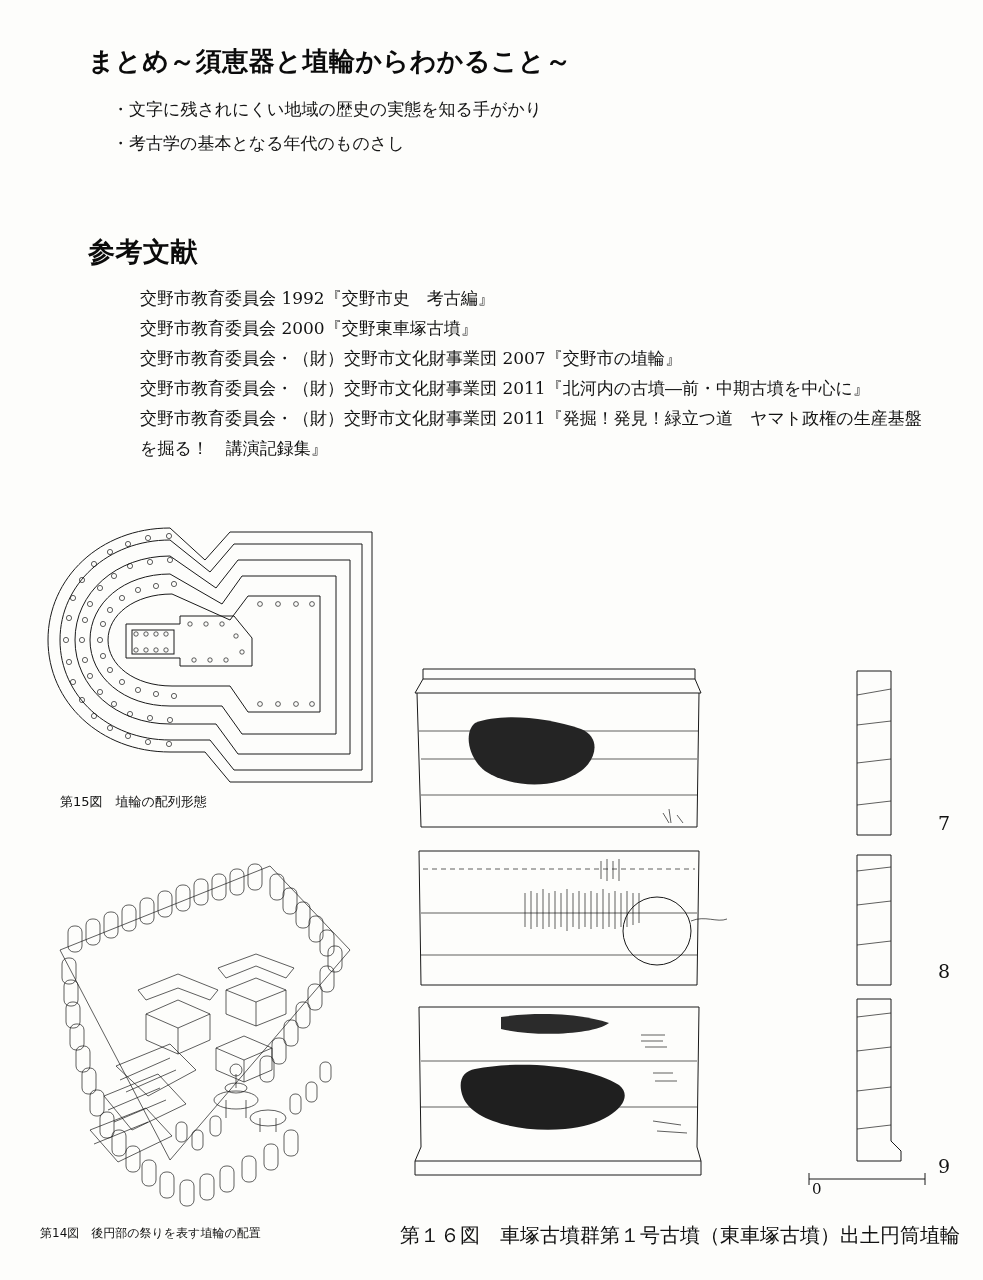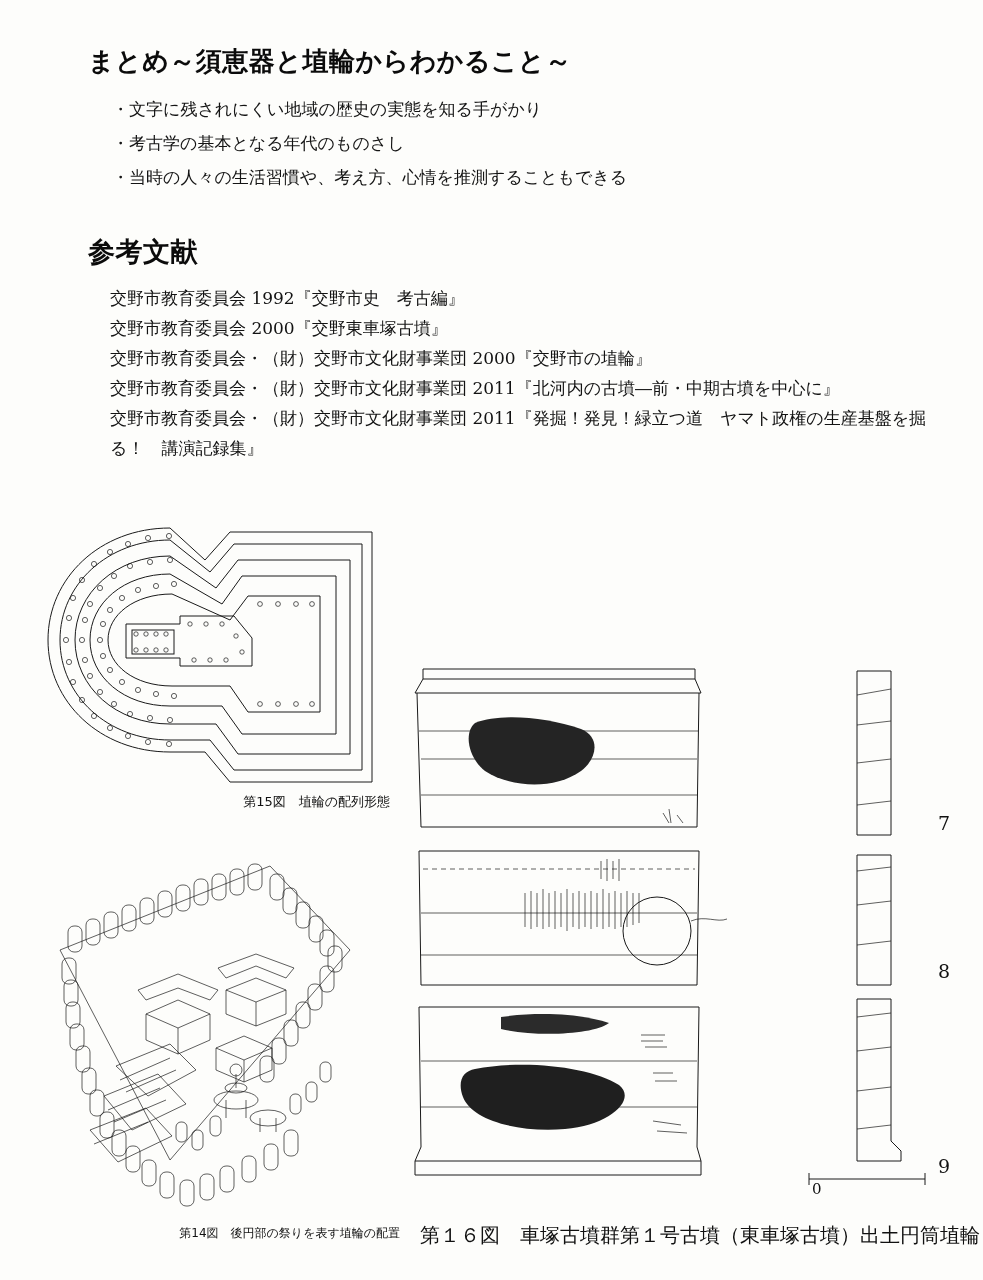--- a/index.html
+++ b/index.html
@@ -60,35 +60,36 @@
     position: absolute;
     left: 110px;
     top: 283px;
     width: 820px;
   }
   .ref-item {
     font-family: "DejaVu Serif", serif;
     font-size: 17px;
     line-height: 30px;
     color: #121212;
+    margin-left: 30px;
   }
   .ref-item.wrap {
     line-height: 30px;
     white-space: normal;
   }
 
   
   .figure {
     position: absolute;
   }
   .fig-caption {
     position: absolute;
     font-family: "DejaVu Sans", sans-serif;
     color: #111;
-    text-align: right;
+    text-align: left;
     white-space: nowrap;
   }
 
   #fig15 { left: 20px; top: 520px; width: 400px; height: 270px; }
   #fig15-caption { left: 60px; top: 793px; width: 330px; font-size: 13px; }
 
   #fig14 { left: 20px; top: 830px; width: 380px; height: 390px; }
   #fig14-caption { left: 40px; top: 1225px; width: 360px; font-size: 12px; }
 
   #fig16 { left: 405px; top: 655px; width: 570px; height: 540px; }
@@ -115,29 +116,28 @@
 </head>
 <body>
 
 <div class="page">
 
   <div class="heading" id="summary-heading">まとめ～須恵器と埴輪からわかること～</div>
 
   <div class="bullets">
     <div class="bullet-item">・文字に残されにくい地域の歴史の実態を知る手がかり</div>
     <div class="bullet-item">・考古学の基本となる年代のものさし</div>
-    <div class="bullet-item">・当時の人々の生活習慣や、考え方、心情を推測することもできる</div>
   </div>
 
   <div class="heading" id="refs-heading">参考文献</div>
 
   <div class="refs">
     <div class="ref-item">交野市教育委員会 1992『交野市史　考古編』</div>
     <div class="ref-item">交野市教育委員会 2000『交野東車塚古墳』</div>
-    <div class="ref-item">交野市教育委員会・（財）交野市文化財事業団 2000『交野市の埴輪』</div>
+    <div class="ref-item">交野市教育委員会・（財）交野市文化財事業団 2007『交野市の埴輪』</div>
     <div class="ref-item">交野市教育委員会・（財）交野市文化財事業団 2011『北河内の古墳―前・中期古墳を中心に』</div>
     <div class="ref-item wrap">交野市教育委員会・（財）交野市文化財事業団 2011『発掘！発見！緑立つ道　ヤマト政権の生産基盤を掘る！　講演記録集』</div>
   </div>
 
   <div class="figure" id="fig15">
     <svg width="400" height="270" viewBox="0 0 400 270" aria-hidden="true">
       <g class="ln">
 
         <path d="M150 8 C 80 8, 28 58, 28 120 C 28 182, 80 232, 150 232
                  L 185 232 L 210 262 L 352 262 L 352 12 L 210 12 L 185 40 Z"></path>

